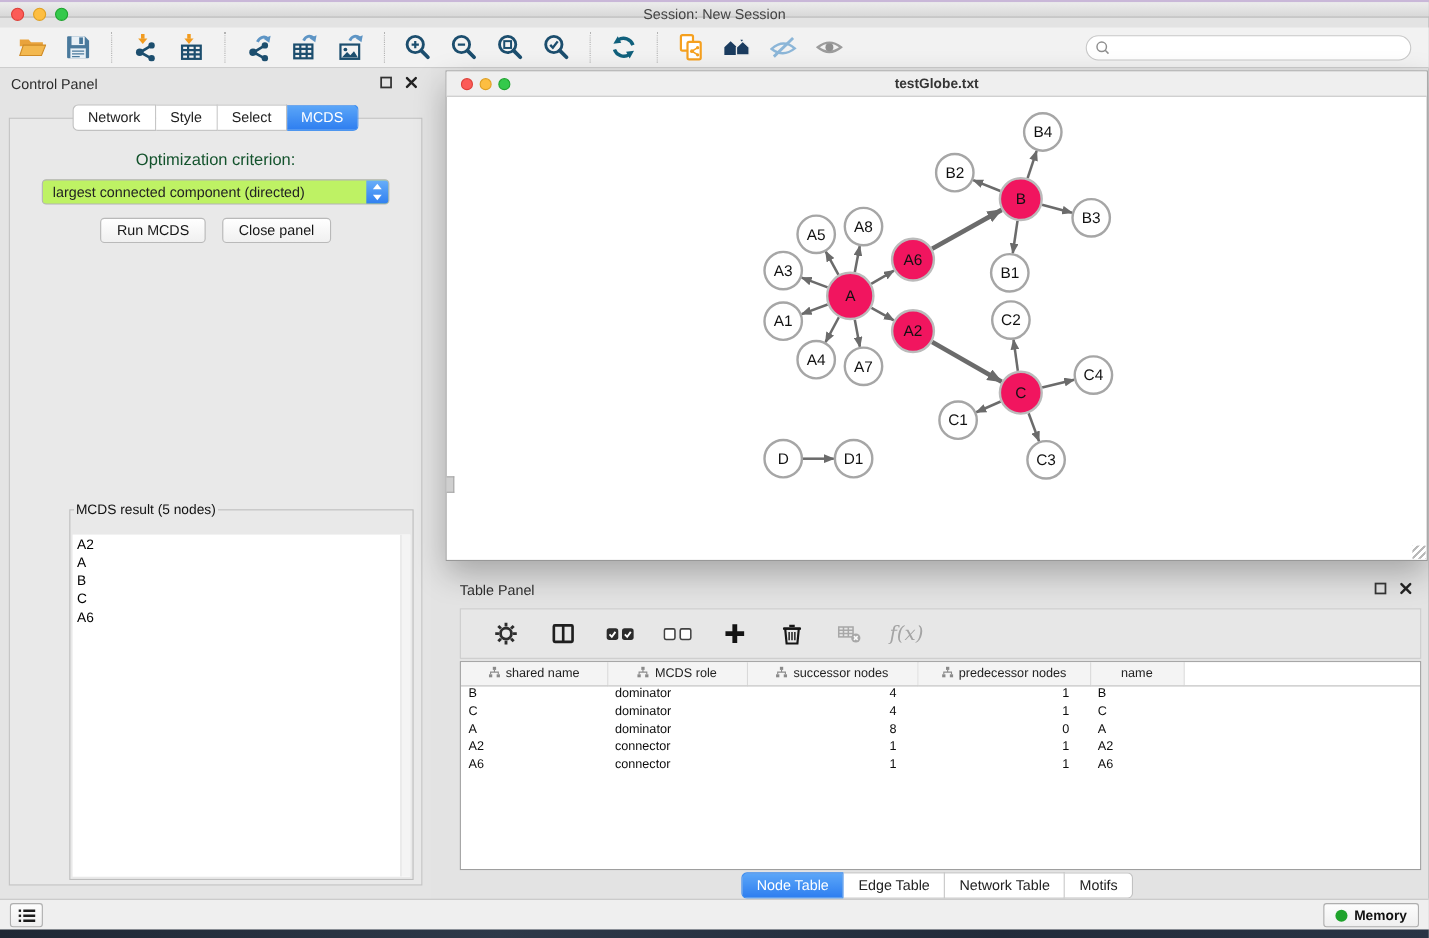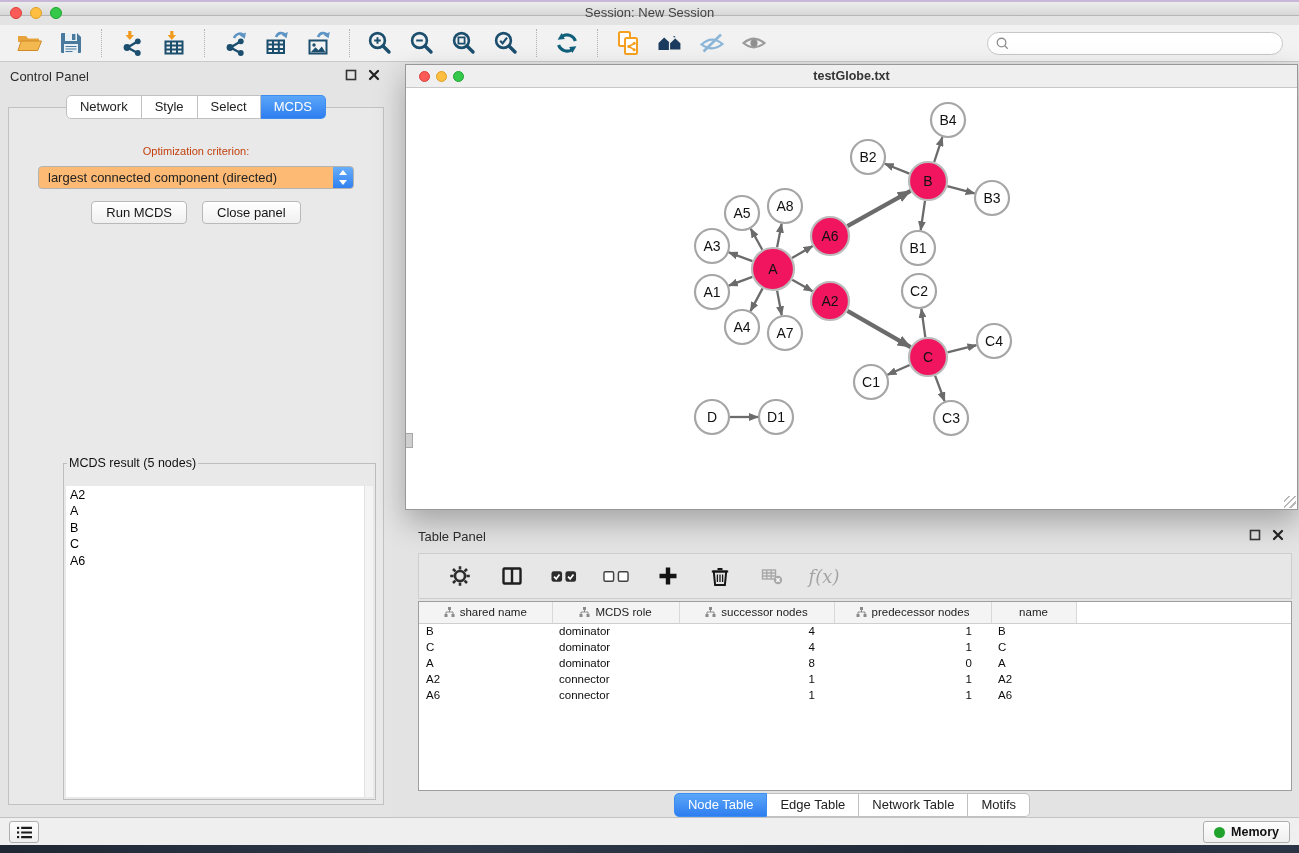--- a/index.html
+++ b/index.html
@@ -48,22 +48,22 @@
 
   
   .control-panel { position:absolute; left:0; top:62px; width:392px; height:755px; background:#e4e4e4; }
   .cp-header { height:28px; display:flex; align-items:center; padding:0 10px; }
   .cp-header .hd-title { font-size:13px; color:#2c2c2c; flex:1; }
   .hd-icon { width:14px; height:14px; margin-left:9px; display:inline-flex; }
   .hd-icon svg { width:12px; height:12px; }
   .cp-tabs { position:absolute; top:33px; left:0; width:100%; text-align:center; z-index:3; white-space:nowrap; }
   .cp-box { position:absolute; top:45px; left:8px; right:8px; bottom:12px;
     border:1px solid #c2c2c2; background:#e9e9e9; }
-  .cp-opt-label { text-align:center; margin-top:37px; font-size:11px; color:#c2410c; }
-  .cp-select { margin:9px auto 0; width:316px; height:23px; position:relative; background:#fdba74;
+  .cp-opt-label { text-align:center; margin-top:29px; font-size:15px; color:#14532d; }
+  .cp-select { margin:9px auto 0; width:316px; height:23px; position:relative; background:#bef264;
     border:1px solid #b4b4b4; border-radius:4px; font-size:13px; line-height:21px; padding:0 26px 0 9px;
     white-space:nowrap; overflow:hidden; }
   .stepper { position:absolute; right:-1px; top:-1px; width:21px; height:23px; border-radius:0 4px 4px 0;
     background:linear-gradient(#6ab0f9,#2e7ef0); }
   .stepper .up, .stepper .dn { position:absolute; left:6px; width:0; height:0;
     border-left:4.5px solid transparent; border-right:4.5px solid transparent; }
   .stepper .up { top:4px; border-bottom:5px solid #fff; }
   .stepper .dn { bottom:4px; border-top:5px solid #fff; }
   .cp-buttons { display:flex; justify-content:center; gap:15px; margin-top:12px; }
   .btn { height:23px; padding:0 14px; background:linear-gradient(#ffffff,#f0f0f0);

